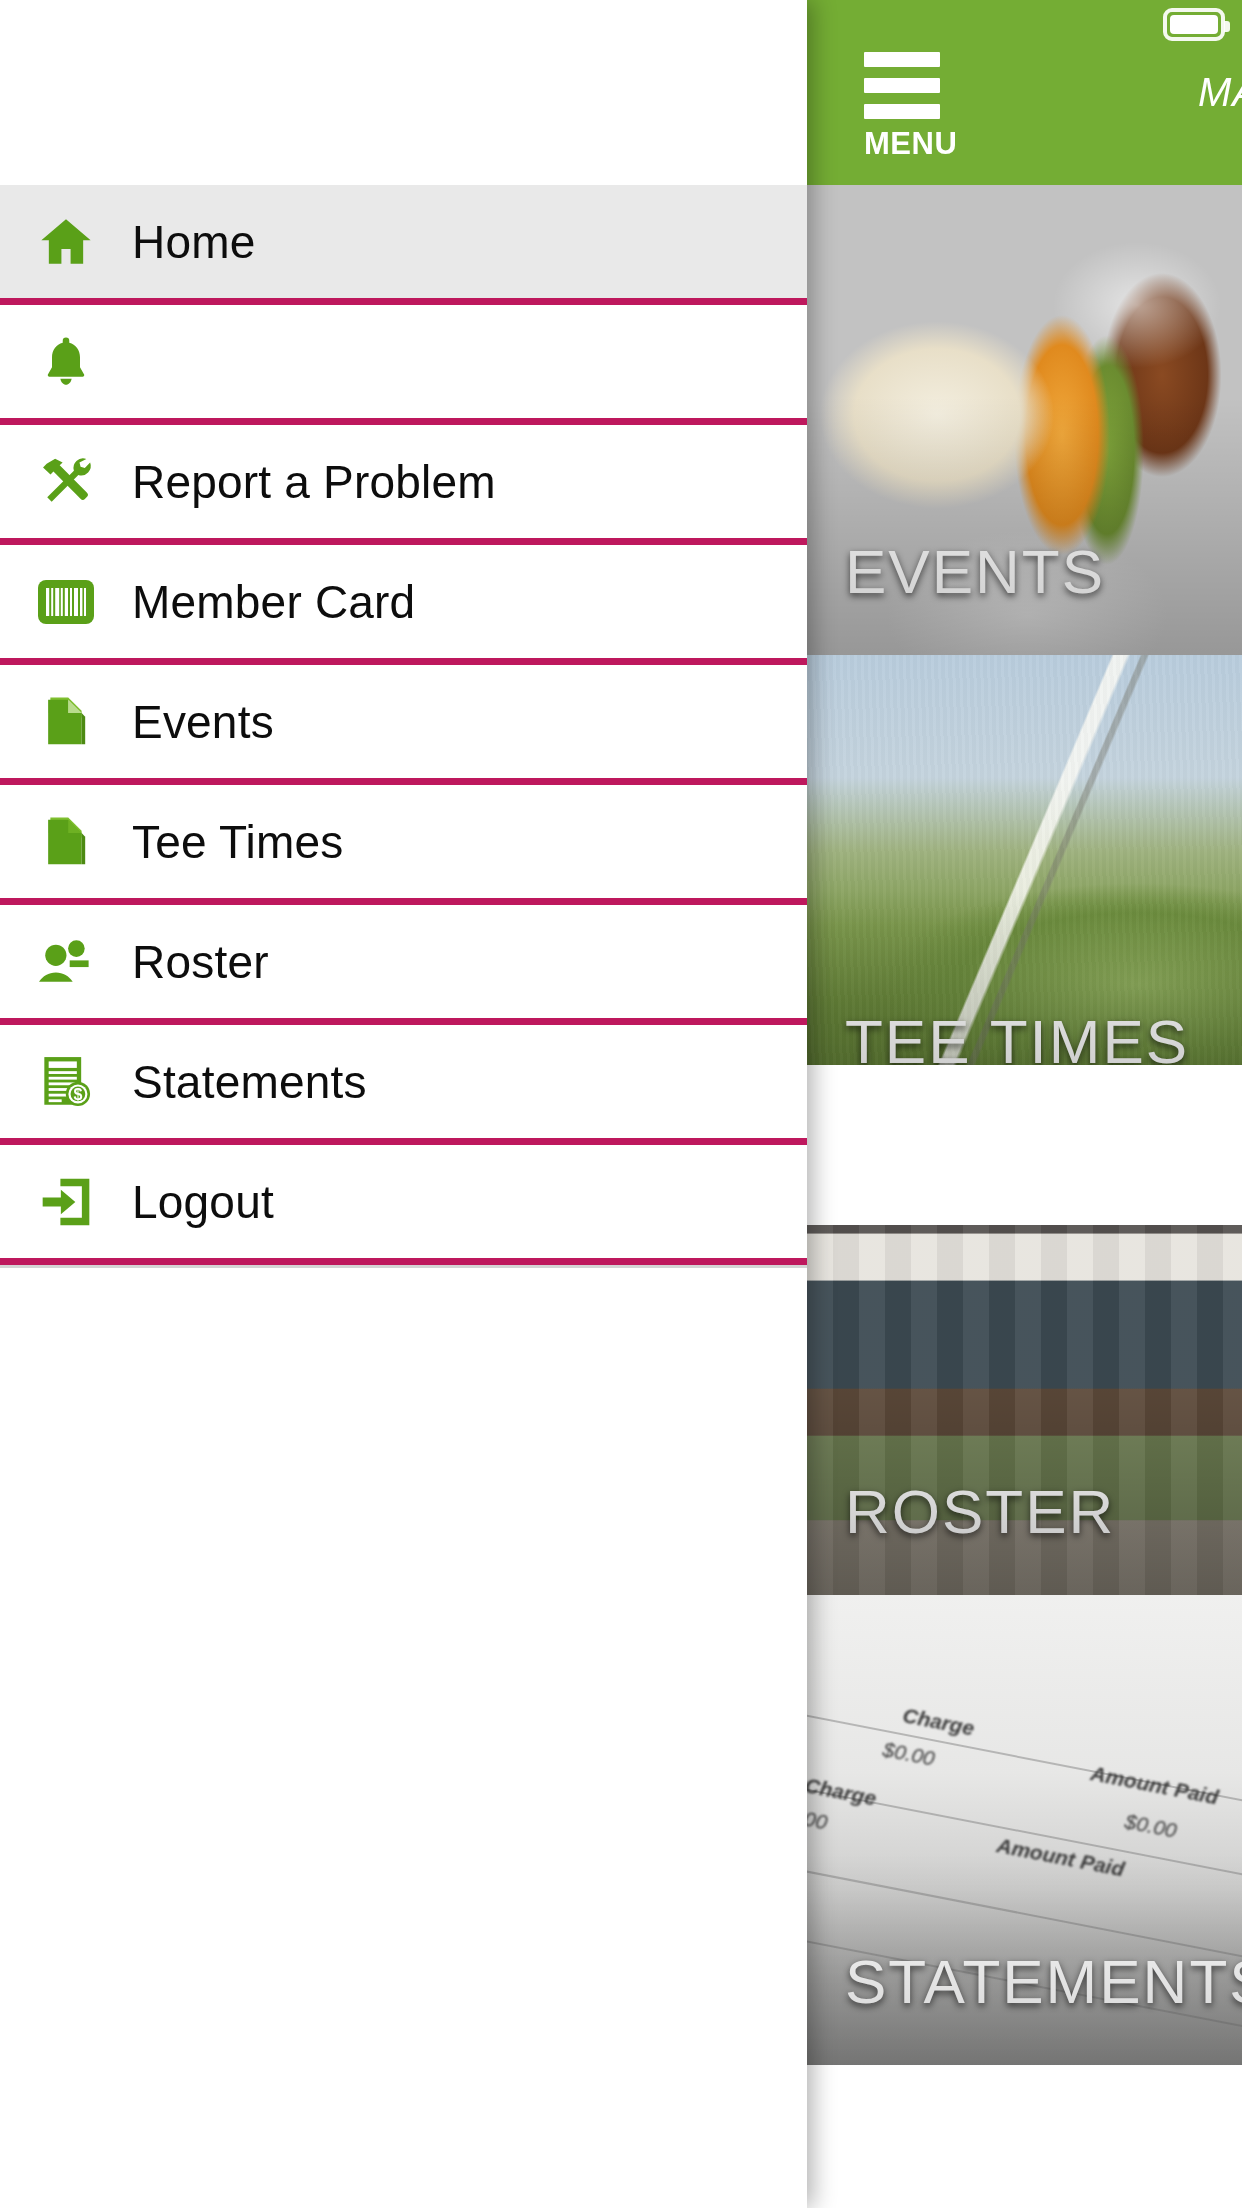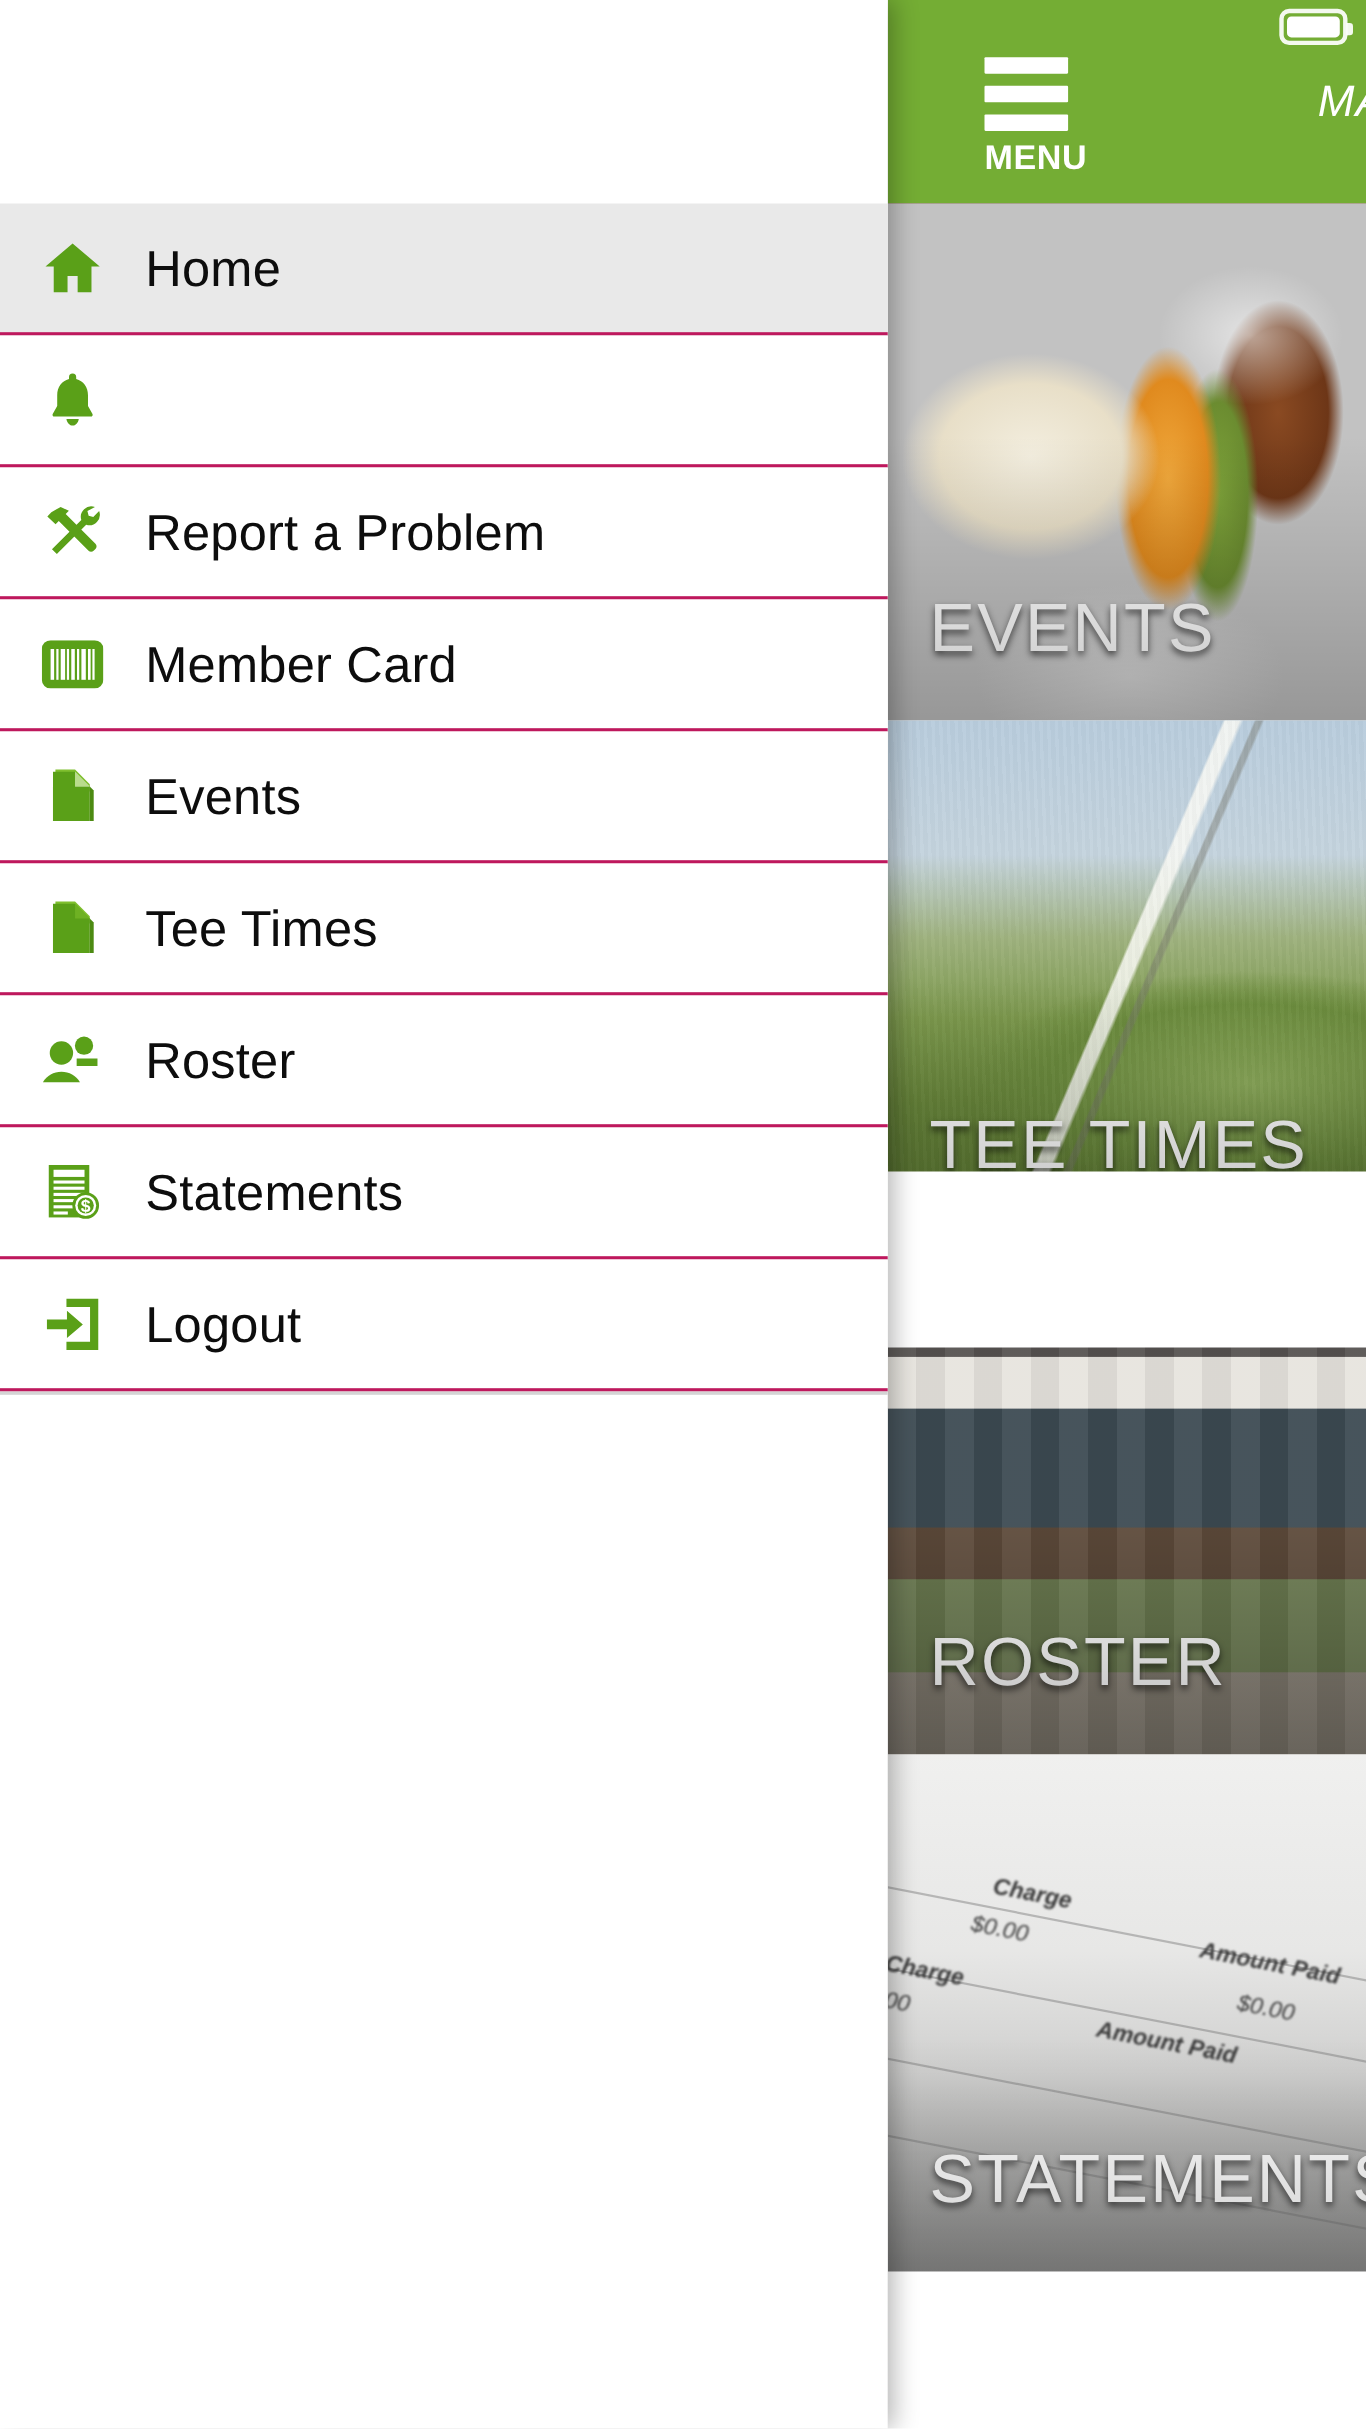--- a/index.html
+++ b/index.html
@@ -16,21 +16,21 @@
   #app-header{ position:relative; width:435px; height:185px; background:#74ad34; overflow:hidden; }
 
   #statusbar{ position:absolute; top:0; left:0; width:435px; height:40px; }
   #battery{ position:absolute; right:17px; top:8px; width:62px; height:33px;
     border:4px solid rgba(255,255,255,.92); border-radius:9px; background:transparent; }
   #battery::before{ content:""; position:absolute; left:3px; top:3px; right:3px; bottom:3px;
     background:#ffffff; border-radius:4px; }
   #battery::after{ content:""; position:absolute; right:-9px; top:9px; width:6px; height:11px;
     background:rgba(255,255,255,.92); border-radius:0 3px 3px 0; }
 
-  #menu-button{ position:absolute; left:57px; top:52px; width:105px; cursor:pointer;margin-left:31px; }
+  #menu-button{ position:absolute; left:57px; top:52px; width:105px; cursor:pointer; }
   #hamburger{ width:76px; }
   #hamburger span{ display:block; height:15px; background:#ffffff; border-radius:1px; margin-bottom:11px; }
   #hamburger span:last-child{ margin-bottom:0; }
   #menu-label{ margin-top:7px; color:#ffffff; font-size:31px; font-weight:bold; letter-spacing:.5px; }
 
   #club-title{ position:absolute; right:-18px; top:70px; color:#ffffff;
     font-size:40px; font-style:italic; letter-spacing:1px; white-space:nowrap; }
 
   
   #cards{ position:absolute; top:185px; left:0; width:435px; }
@@ -98,21 +98,21 @@
 
   #bottom-white{ position:absolute; top:1065px; left:0; width:435px; height:160px; background:#fff; }
 
   
   #drawer{ position:absolute; left:0; top:0; width:807px; height:2208px; background:#ffffff;
     box-shadow:6px 0 22px rgba(0,0,0,.30); z-index:5; }
 
   #drawer-list{ position:absolute; top:185px; left:0; width:807px; }
 
   .nav-item{ position:relative; display:flex; align-items:center; height:120px; width:807px;
-    background:#ffffff; border-bottom:3px solid #be185d; cursor:pointer; }
+    background:#ffffff; border-bottom:7px solid #be185d; cursor:pointer; }
   .nav-item.active{ background:#e9e9e9; }
   .nav-icon{ width:132px; min-width:132px; height:120px; display:flex; align-items:center;
     justify-content:center; }
   .nav-icon svg{ display:block; }
   .nav-text{ font-size:46px; color:#0d0d0d; letter-spacing:.2px; }
 
   #drawer-bottom-rule{ position:absolute; top:1265px; left:0; width:807px; height:3px; background:#d4d4d4; }
 </style>
 </head>
 <body>

